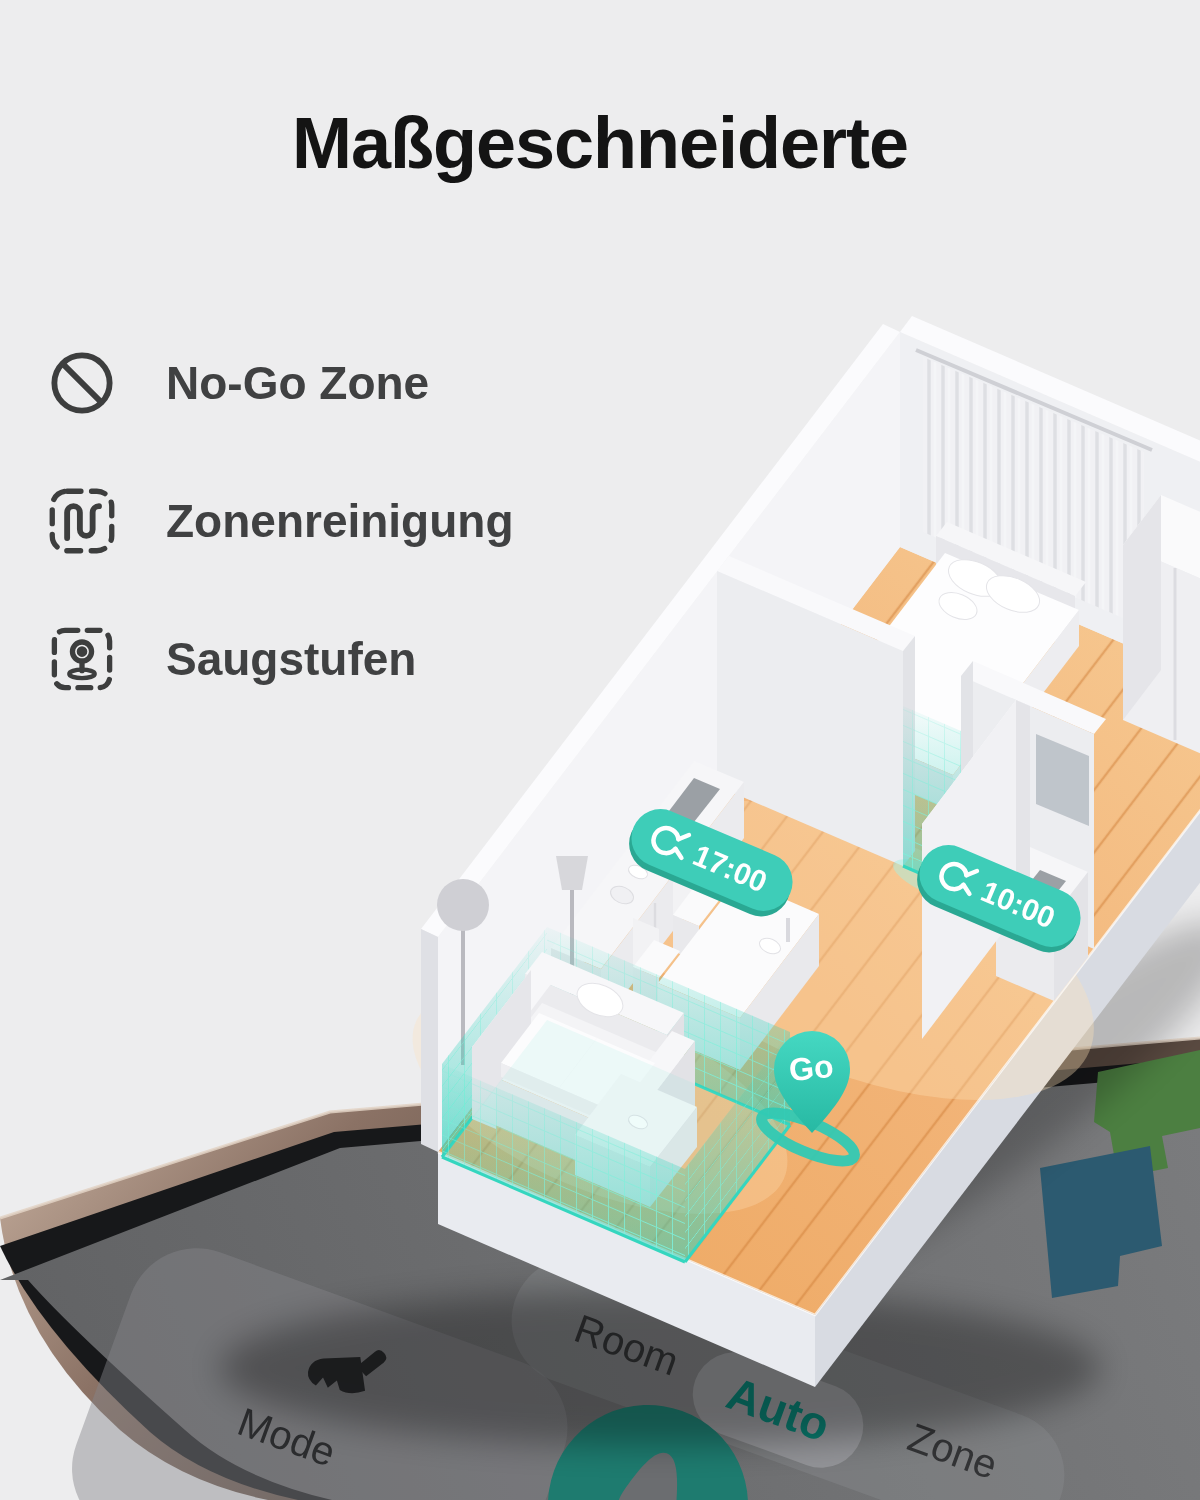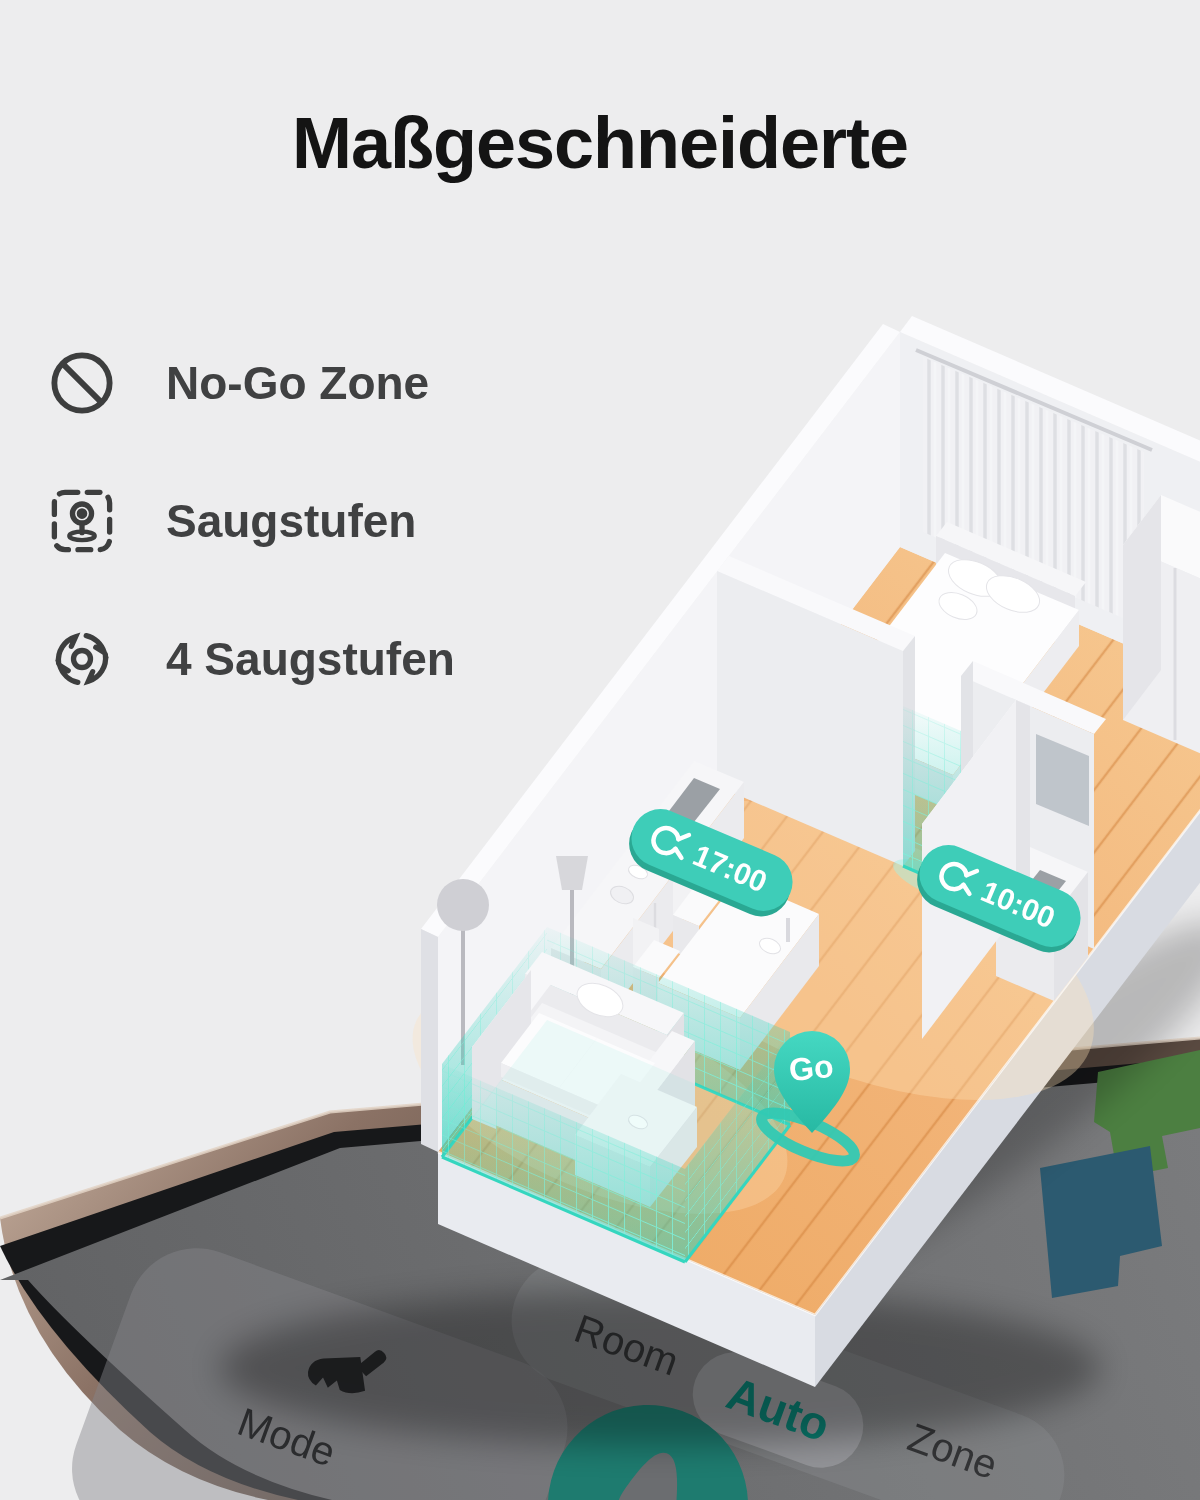--- a/index.html
+++ b/index.html
@@ -321,33 +321,30 @@
 <ul class="features">
   <li class="feature-row">
     <svg class="feature-icon" viewBox="0 0 64 64" fill="none" stroke="#3d3e3e" stroke-width="5.5" stroke-linecap="round">
       <circle cx="32" cy="32" r="26"></circle>
       <line x1="14" y1="14" x2="50" y2="50"></line>
     </svg>
     <span class="feature-label">No-Go Zone</span>
   </li>
   <li class="feature-row">
     <svg class="feature-icon" viewBox="0 0 64 64" fill="none" stroke="#3d3e3e" stroke-width="5" stroke-linecap="round">
+      <rect x="4" y="4" width="56" height="56" rx="14" stroke-dasharray="13 10"></rect>
+      <path d="M18 48 L18 24 A6 6 0 0 1 30 24 L30 40 A6 6 0 0 0 42 40 L42 24 A6 6 0 0 1 48 18" stroke-width="5.5"></path>
+    </svg>
+    <span class="feature-label">Zonenreinigung</span>
+  </li>
+  <li class="feature-row">
+    <svg class="feature-icon" viewBox="0 0 64 64" fill="none" stroke="#3d3e3e" stroke-width="5" stroke-linecap="round">
       <rect x="6" y="5" width="52" height="54" rx="10" stroke-dasharray="12 9"></rect>
       <circle cx="32" cy="25" r="9"></circle>
       <circle cx="32" cy="25" r="2.5" fill="#3d3e3e"></circle>
       <path d="M32 34 L32 43"></path>
       <ellipse cx="32" cy="46" rx="12" ry="4" stroke-width="4"></ellipse>
     </svg>
     <span class="feature-label">Saugstufen</span>
   </li>
-  <li class="feature-row">
-    <svg class="feature-icon" viewBox="0 0 64 64" fill="none" stroke="#3d3e3e" stroke-width="5" stroke-linecap="round">
-      <circle cx="32" cy="32" r="8"></circle>
-      <path d="M54 28 A23 23 0 0 1 38 53 L42 44"></path>
-      <path d="M36 10 A23 23 0 0 1 53 26 L45 21"></path>
-      <path d="M10 36 A23 23 0 0 1 26 11 L22 20"></path>
-      <path d="M28 54 A23 23 0 0 1 11 38 L19 43"></path>
-    </svg>
-    <span class="feature-label">4 Saugstufen</span>
-  </li>
 </ul>
 
 </div>
 
 </body></html>

